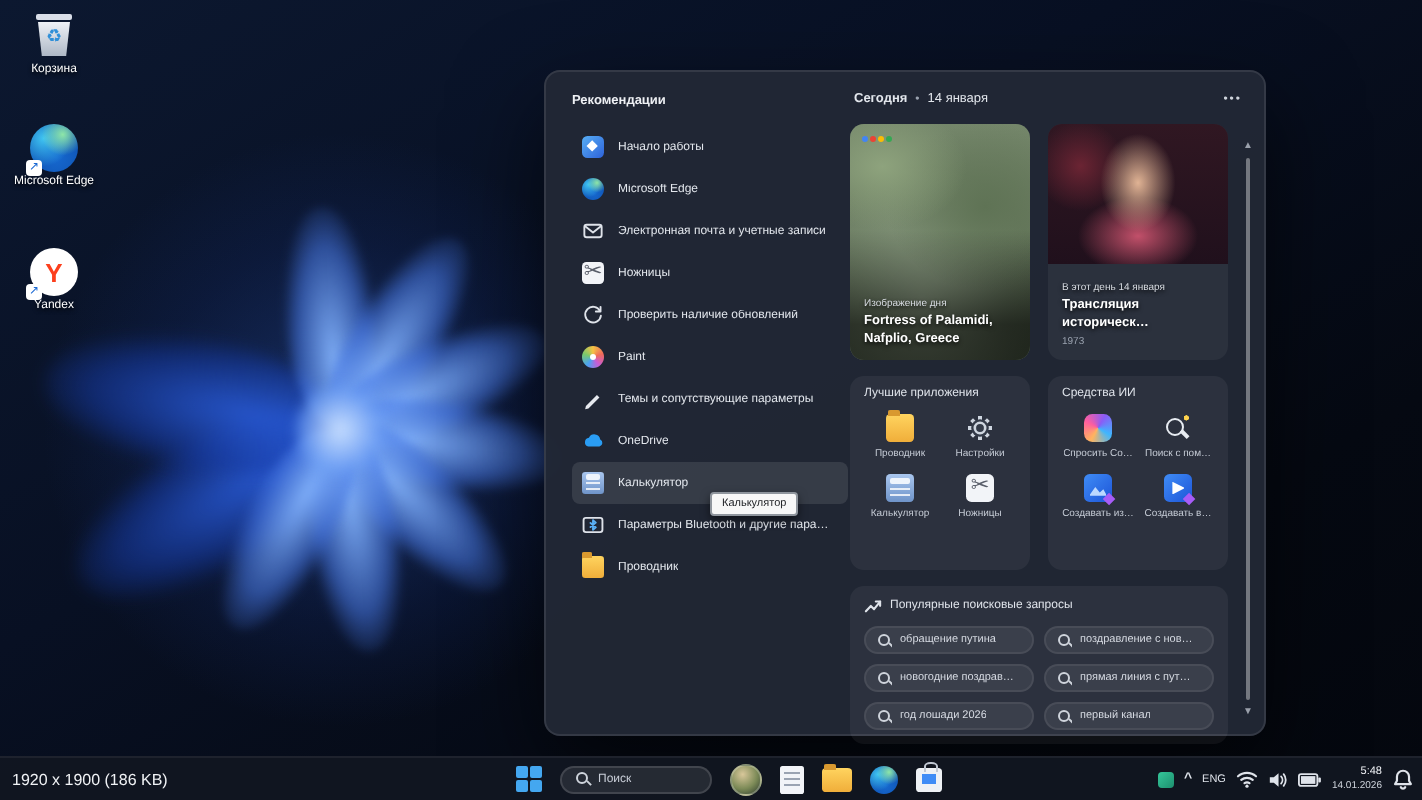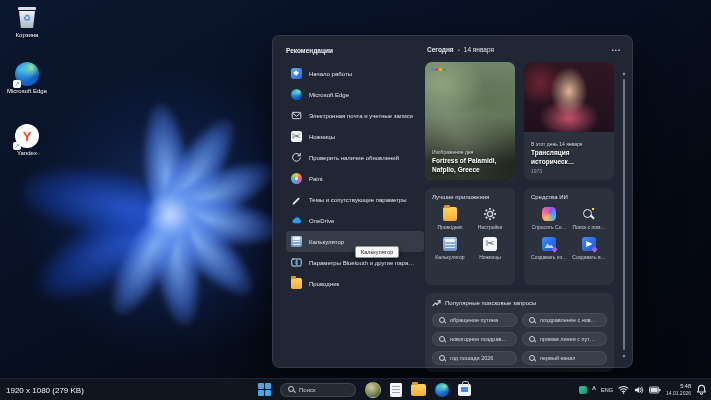--- a/index.html
+++ b/index.html
@@ -414,21 +414,21 @@
     </div>
 
     <div class="sb">
       <div class="sb-arrow" style="top:0">▲</div>
       <div class="sb-track"></div>
       <div class="sb-arrow" style="bottom:0">▼</div>
     </div>
   </div>
 
   <div class="taskbar">
-    <div class="res-label">1920 x 1080 (279 KB)</div>
+    <div class="res-label">1920 x 1900 (186 KB)</div>
 
     <div class="tb-center">
       <span class="winlogo">
           <i></i>
           <i></i>
           <i></i>
           <i></i>
         </span>
       <div class="search-pill">
         <span class="mag"></span>

